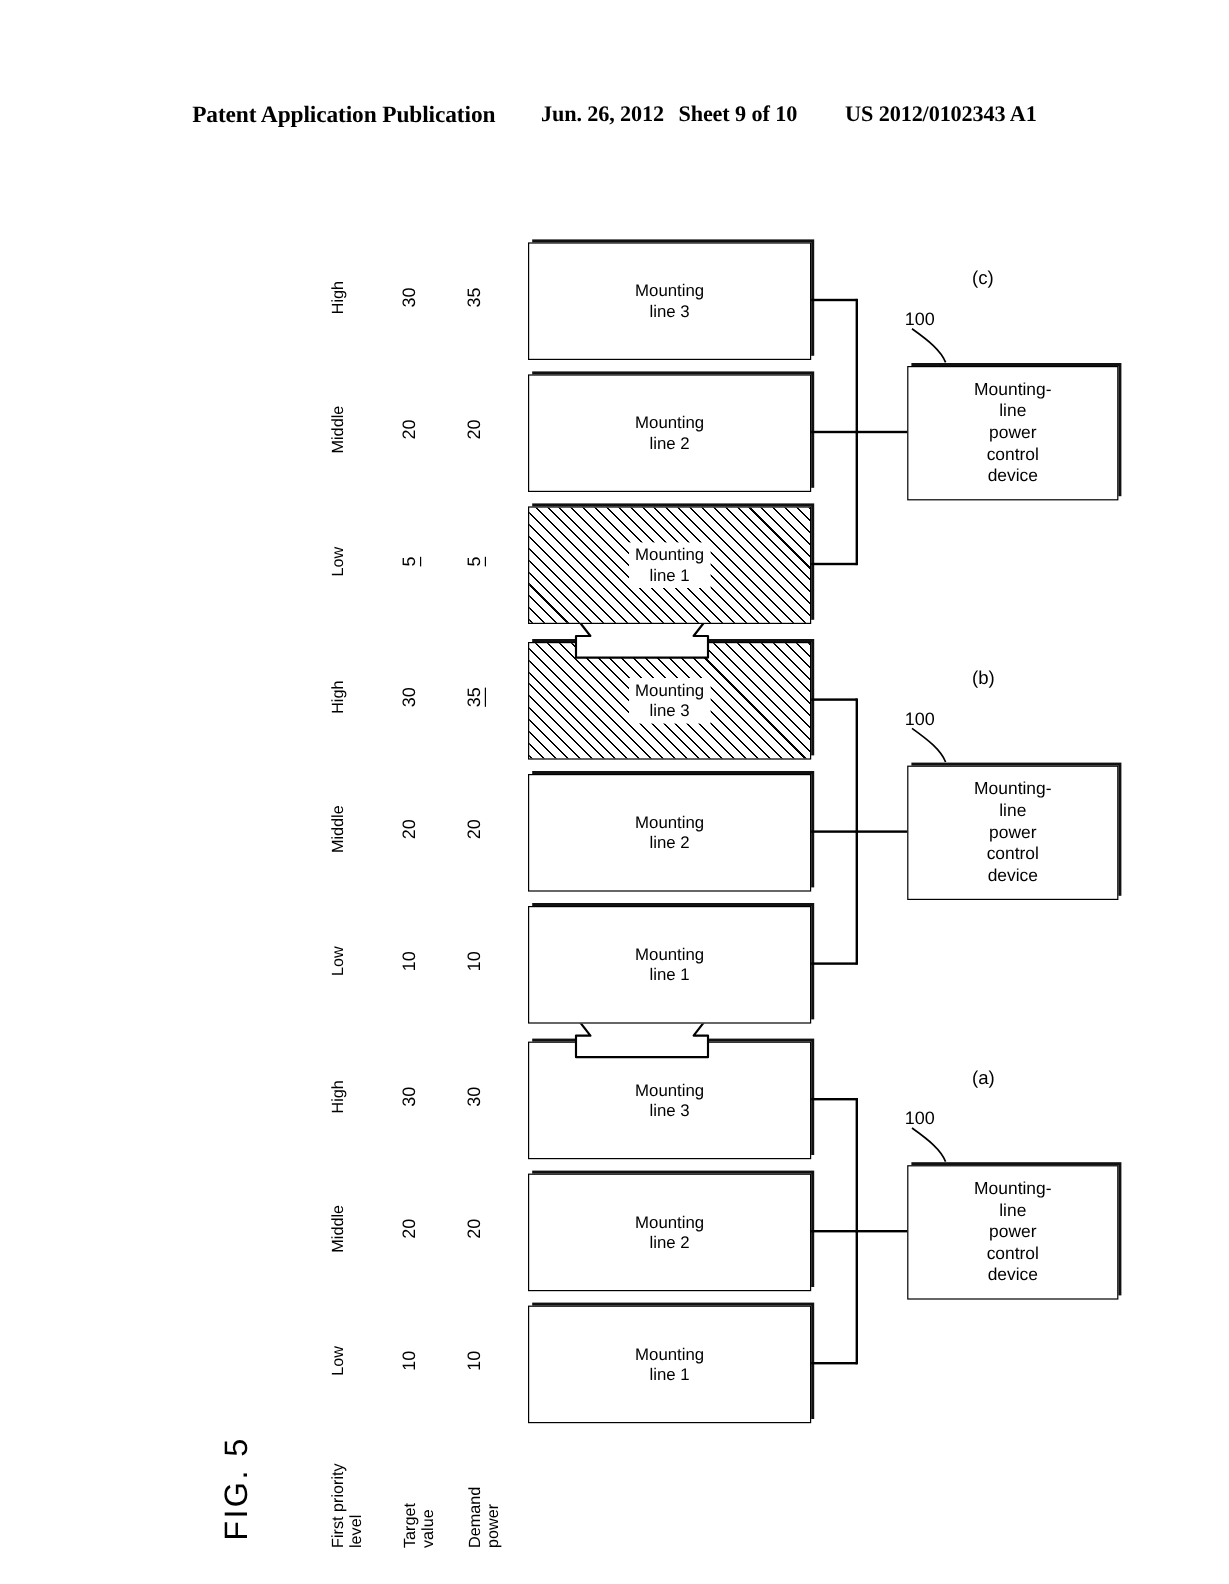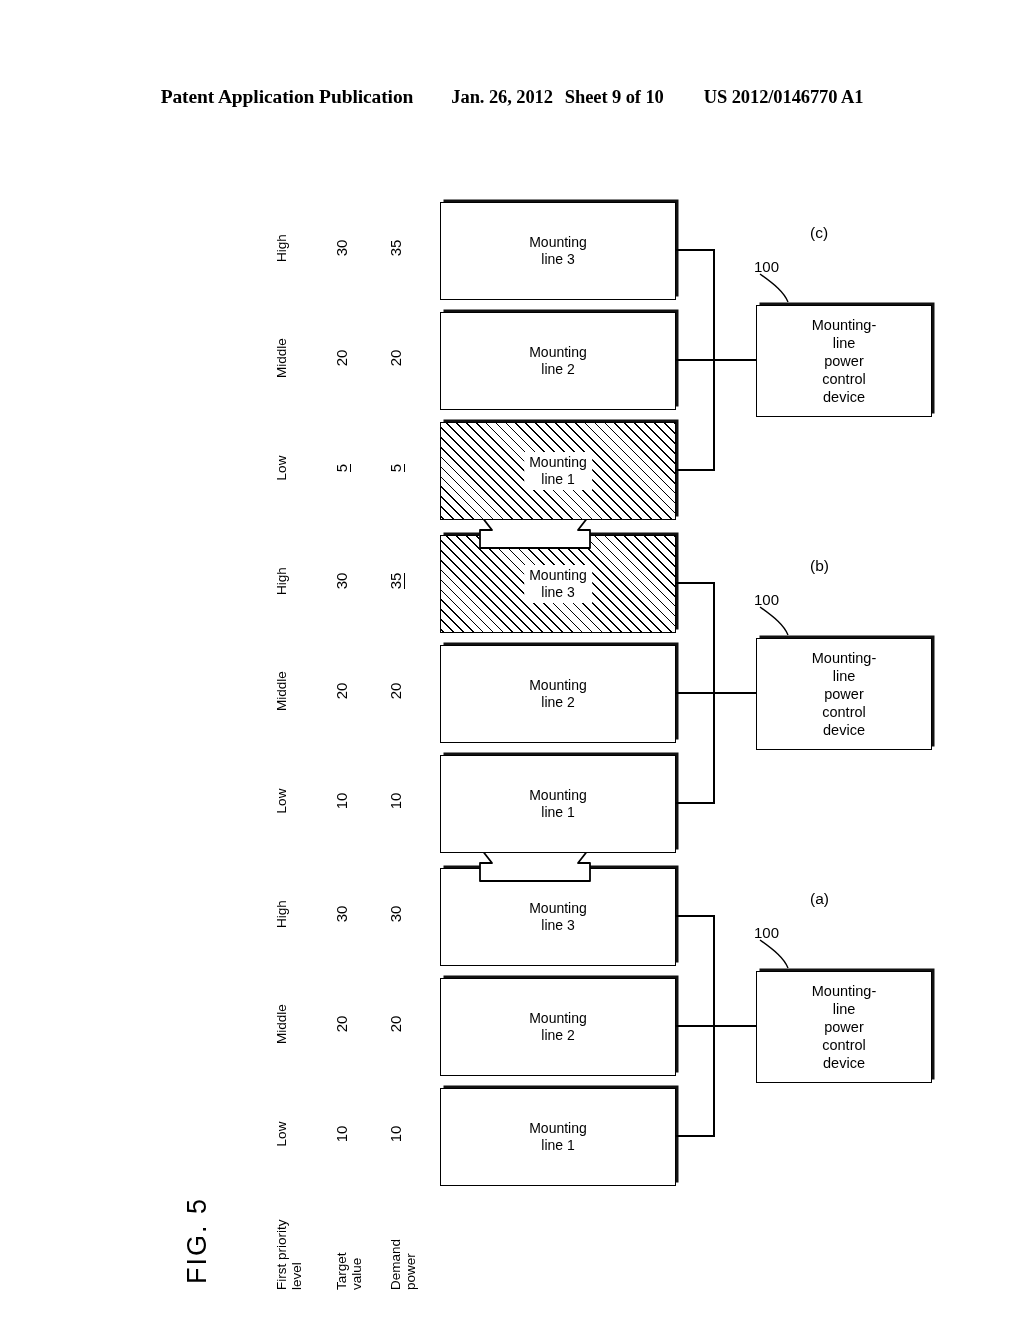--- a/index.html
+++ b/index.html
@@ -11,21 +11,21 @@
     position:relative;
     overflow:hidden;
   }
 
   
   #pub-header{
     position:absolute;
     top:86px;left:0;width:1024px;
     display:flex;
     justify-content:center;
-    align-items:flex-end;
+    align-items:flex-start;
     font-family:"Liberation Serif", serif;
     font-weight:bold;
     font-size:19.5px;
     letter-spacing:-0.1px;
     white-space:nowrap;
   }
   #pub-header .seg{display:inline-block;}
   #pub-header .gap1{width:38px;}
   #pub-header .gap2{width:40px;}
   #pub-header .sub{font-size:18.5px;}
@@ -172,25 +172,25 @@
 
   
   .big-arrow{position:absolute;}
 </style>
 </head>
 <body>
 
 <div id="pub-header">
   <span class="seg">Patent Application Publication</span>
   <span class="gap1"></span>
-  <span class="seg sub">Jan. 26, 2012</span>
+  <span class="seg sub">Jun. 26, 2012</span>
   <span style="width:12px;display:inline-block;"></span>
   <span class="seg sub">Sheet 9 of 10</span>
   <span class="gap2"></span>
-  <span class="seg sub">US 2012/0146770 A1</span>
+  <span class="seg sub">US 2012/0102343 A1</span>
 </div>
 
 <div id="fig-stage">
 
   <div id="fig-caption">FIG. 5</div>
 
   <div class="row-label" id="lbl-priority">First priority
 level</div>
   <div class="row-label" id="lbl-target">Target
 value</div>

